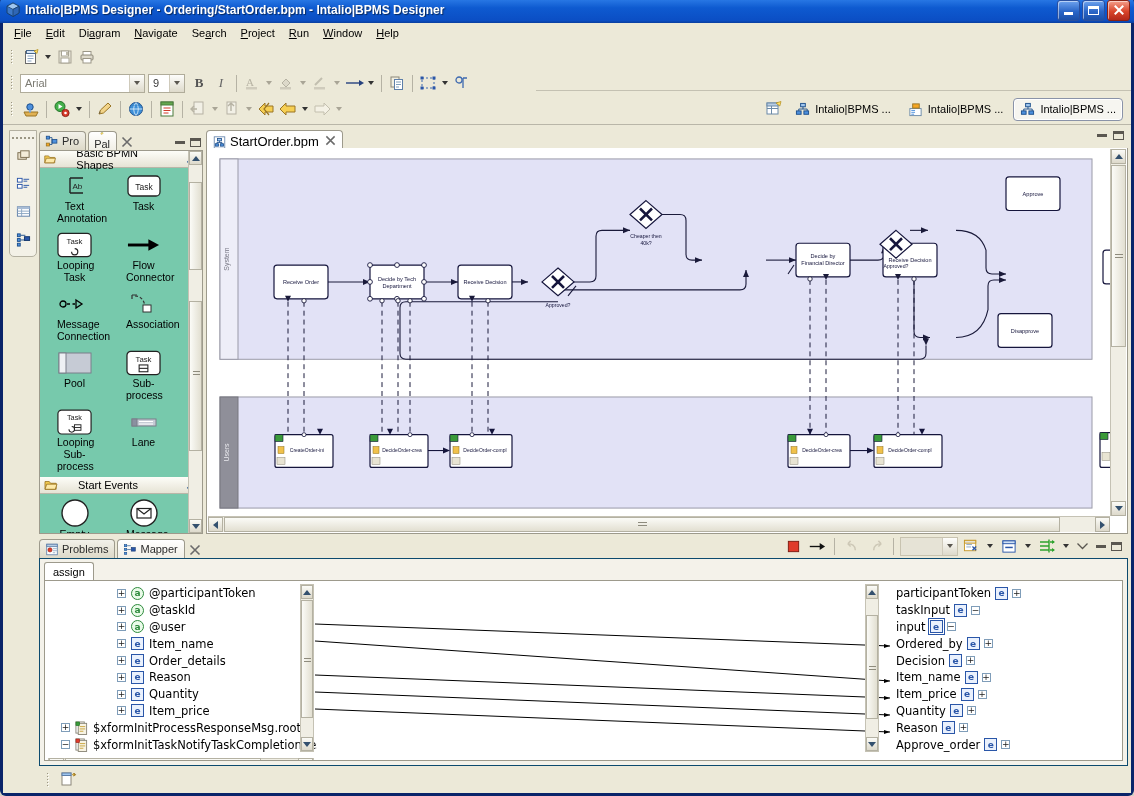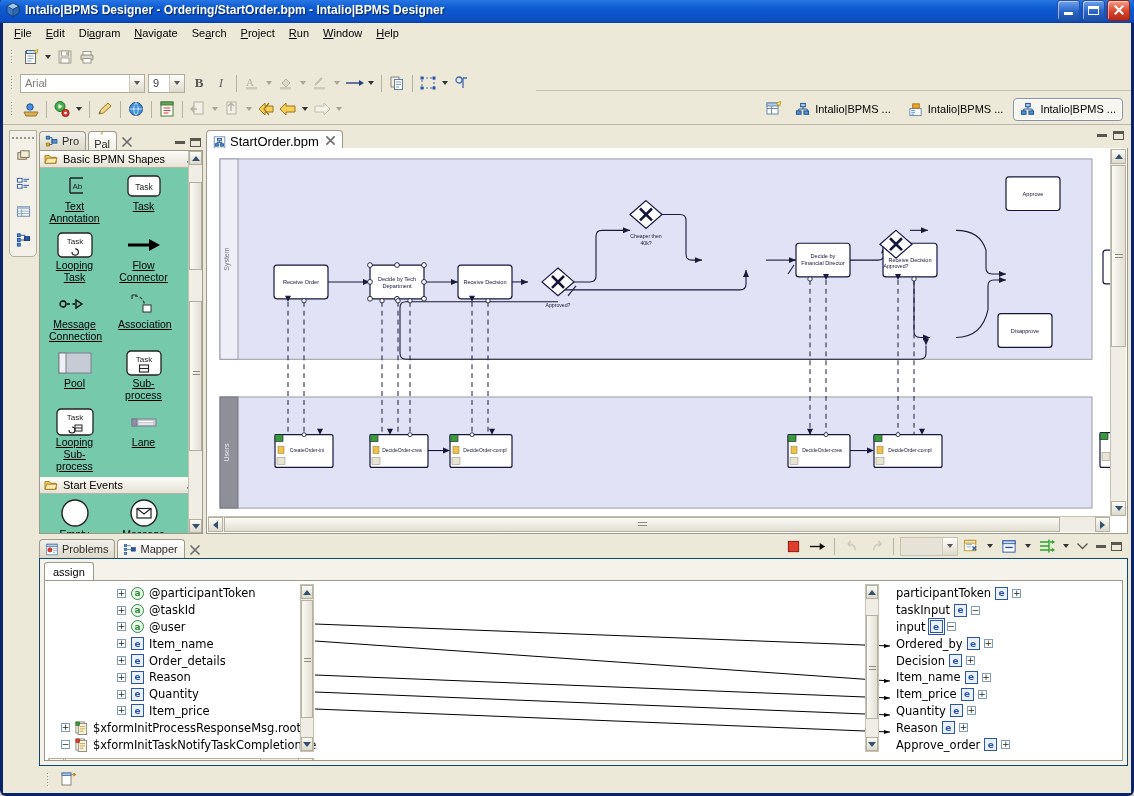--- a/index.html
+++ b/index.html
@@ -89,25 +89,25 @@
   .vtab { height:19px; display:flex; align-items:center; gap:3px; padding:0 6px 0 5px; font-size:11px;
           border:1px solid #9d9a8c; border-bottom:none; border-radius:4px 4px 0 0;
           background:linear-gradient(to bottom,#f2f1ea,#ddd9c8); color:#2b2b2b; }
   .vtab.active { background:linear-gradient(to bottom,#ffffff,#f1efe6); }
   .vwinbtns { position:absolute; right:2px; bottom:3px; display:flex; gap:5px; align-items:center; }
   .vminb { width:10px; height:3px; background:#5a5750; }
   .vmaxb { width:11px; height:9px; border:1px solid #5a5750; border-top-width:3px; }
   .vbody { border:1px solid #9d9a8c; background:#fff; height:384px; position:relative; overflow:hidden; }
   .palgroup { height:17px; background:linear-gradient(to bottom,#fdfdf8,#e6e3d5);
               border-bottom:1px solid #b9b6a8; display:flex; align-items:center;
-              padding:0 4px; font-size:11px; font-weight:normal; gap:5px; }
+              padding:0 4px; font-size:11px; font-weight:normal; gap:20px; }
   .palgroup .pin { margin-left:auto; }
   .palcanvas { background:#77c9ac; }
   .palrow { display:flex; }
-  .palitem { width:69px; padding:4px 9px 3px; text-align:center; font-size:10.5px; line-height:12px; color:#000;text-decoration:underline; }
+  .palitem { width:69px; padding:4px 17px 3px; text-align:center; font-size:10.5px; line-height:12px; color:#000; }
   .palicon { height:28px; display:flex; align-items:center; justify-content:center; }
   .vscroll { position:absolute; right:0; top:0; width:14px; bottom:0; background:#f0eee4; border-left:1px solid #c5c2b4; }
   .vsb-arrow { height:14px; background:linear-gradient(to bottom,#fbfbf7,#ddd9cb); border:1px solid #b4b1a2;
                display:flex; align-items:center; justify-content:center; }
   .vsb-thumb { position:absolute; left:0; width:13px; background:linear-gradient(to right,#fbfbf7,#e2dfd1);
                border:1px solid #b4b1a2; }
   .caretU { width:0;height:0;border-left:4px solid transparent;border-right:4px solid transparent;border-bottom:5px solid #33506e; }
   .caretD { width:0;height:0;border-left:4px solid transparent;border-right:4px solid transparent;border-top:5px solid #33506e; }
   .caretL { width:0;height:0;border-top:4px solid transparent;border-bottom:4px solid transparent;border-right:5px solid #33506e; }
   .caretR { width:0;height:0;border-top:4px solid transparent;border-bottom:4px solid transparent;border-left:5px solid #33506e; }

